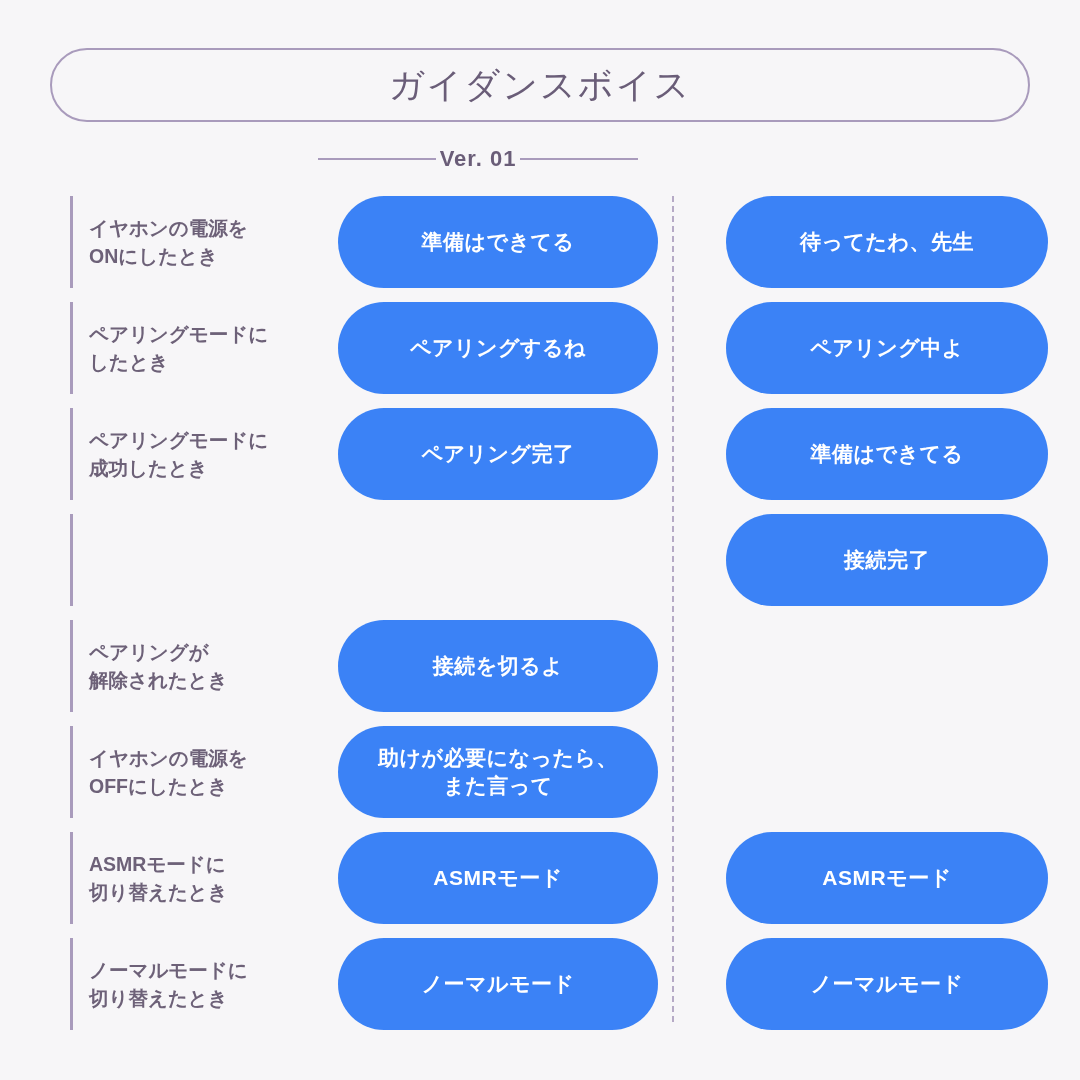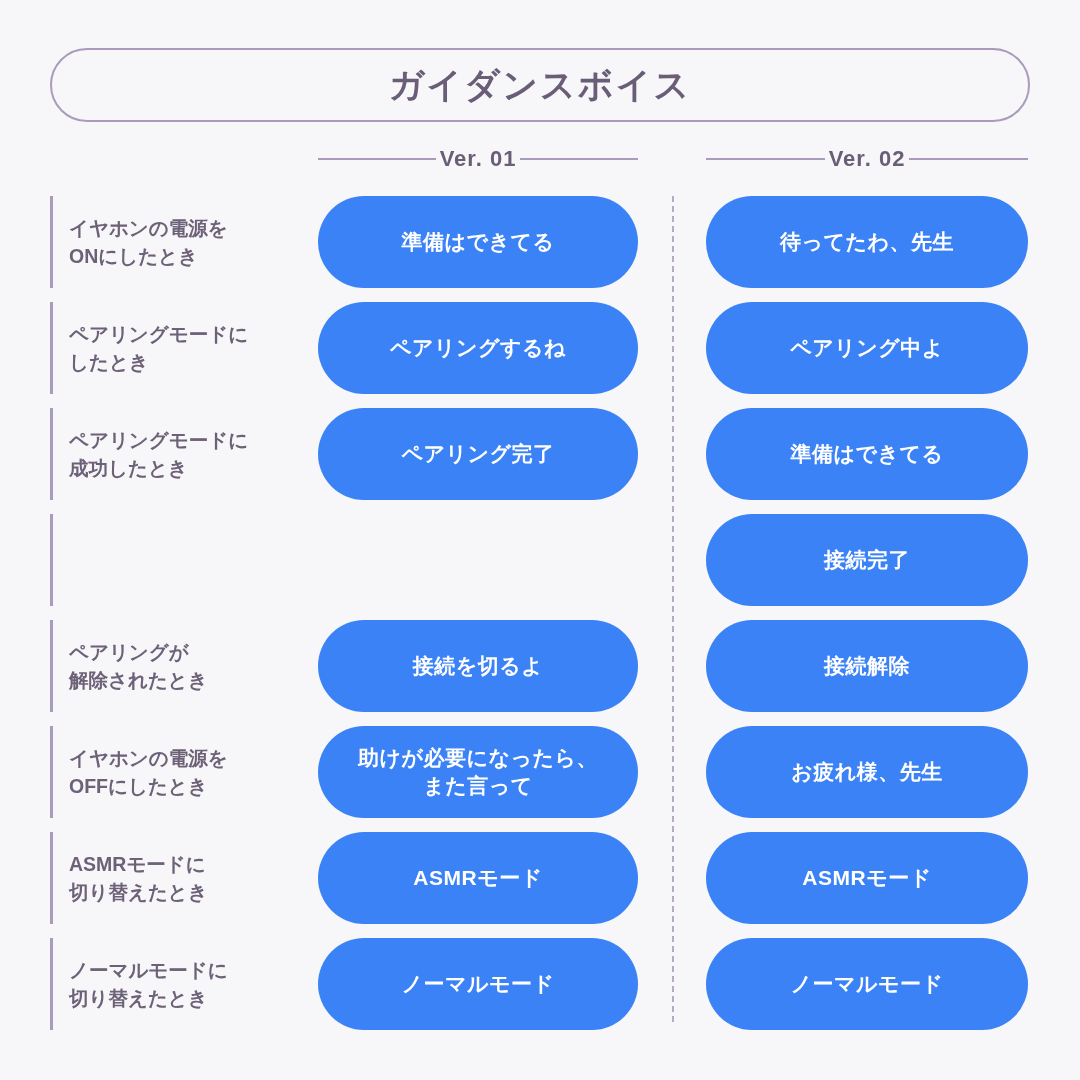--- a/index.html
+++ b/index.html
@@ -31,21 +31,21 @@
     height: 74px;
     border: 2px solid #a99bbc;
     border-radius: 37px;
     display: flex;
     align-items: center;
     justify-content: center;
     box-sizing: border-box;
   }
   .title-text {
     font-size: 35px;
-    font-weight: bold;
+    font-weight: normal;
     letter-spacing: 2px;
     color: #6a5d78;
   }
 
   
   .col-head {
     position: absolute;
     top: 142px;
     height: 34px;
     display: flex;
@@ -81,20 +81,21 @@
   .rows {
     position: absolute;
     left: 0;
     top: 196px;
     width: 1080px;
   }
   .row {
     position: relative;
     height: 106px;
     margin-bottom: 0;
+    margin-left: 20px;
   }
   .label-cell {
     position: absolute;
     left: 50px;
     top: 0;
     width: 250px;
     height: 92px;
     display: flex;
     align-items: center;
     box-sizing: border-box;
@@ -143,25 +144,20 @@
   <div class="title-wrap">
     <span class="title-text">ガイダンスボイス</span>
   </div>
 
   <div class="col-head" id="col-head-1">
     <span class="line"></span>
     <span class="ver-label">Ver. 01</span>
     <span class="line"></span>
   </div>
 
-  <div class="col-head" id="col-head-2">
-    <span class="line"></span>
-    <span class="ver-label">Ver. 02</span>
-    <span class="line"></span>
-  </div>
 
   <div class="divider"></div>
 
   <div class="rows">
 
     <div class="row">
       <div class="label-cell">
         <span class="label-bar"></span>
         <span class="label-text">イヤホンの電源を
 ONにしたとき</span>
@@ -197,32 +193,30 @@
       <div class="pill v2">接続完了</div>
     </div>
 
     <div class="row">
       <div class="label-cell">
         <span class="label-bar"></span>
         <span class="label-text">ペアリングが
 解除されたとき</span>
       </div>
       <div class="pill v1">接続を切るよ</div>
-      <div class="pill v2">接続解除</div>
     </div>
 
     <div class="row">
       <div class="label-cell">
         <span class="label-bar"></span>
         <span class="label-text">イヤホンの電源を
 OFFにしたとき</span>
       </div>
       <div class="pill v1">助けが必要になったら、
 また言って</div>
-      <div class="pill v2">お疲れ様、先生</div>
     </div>
 
     <div class="row">
       <div class="label-cell">
         <span class="label-bar"></span>
         <span class="label-text">ASMRモードに
 切り替えたとき</span>
       </div>
       <div class="pill v1">ASMRモード</div>
       <div class="pill v2">ASMRモード</div>

